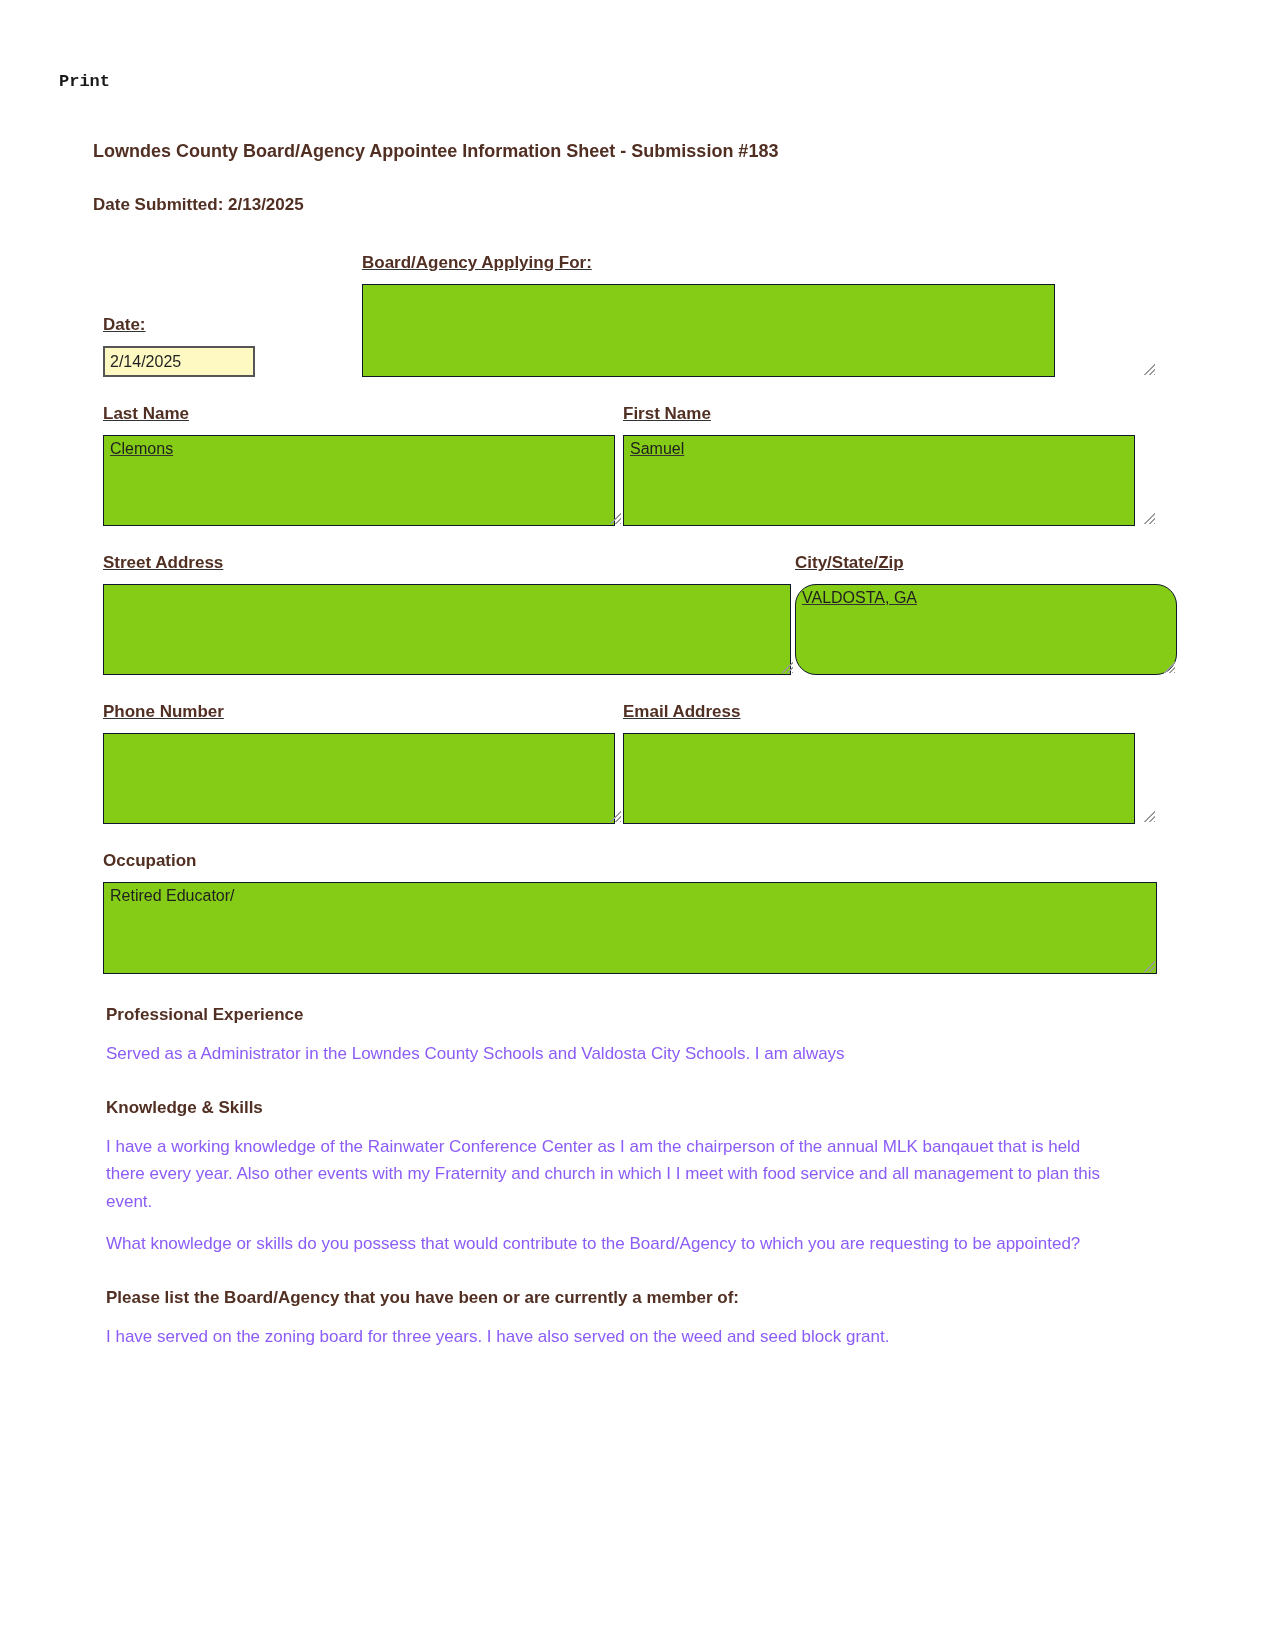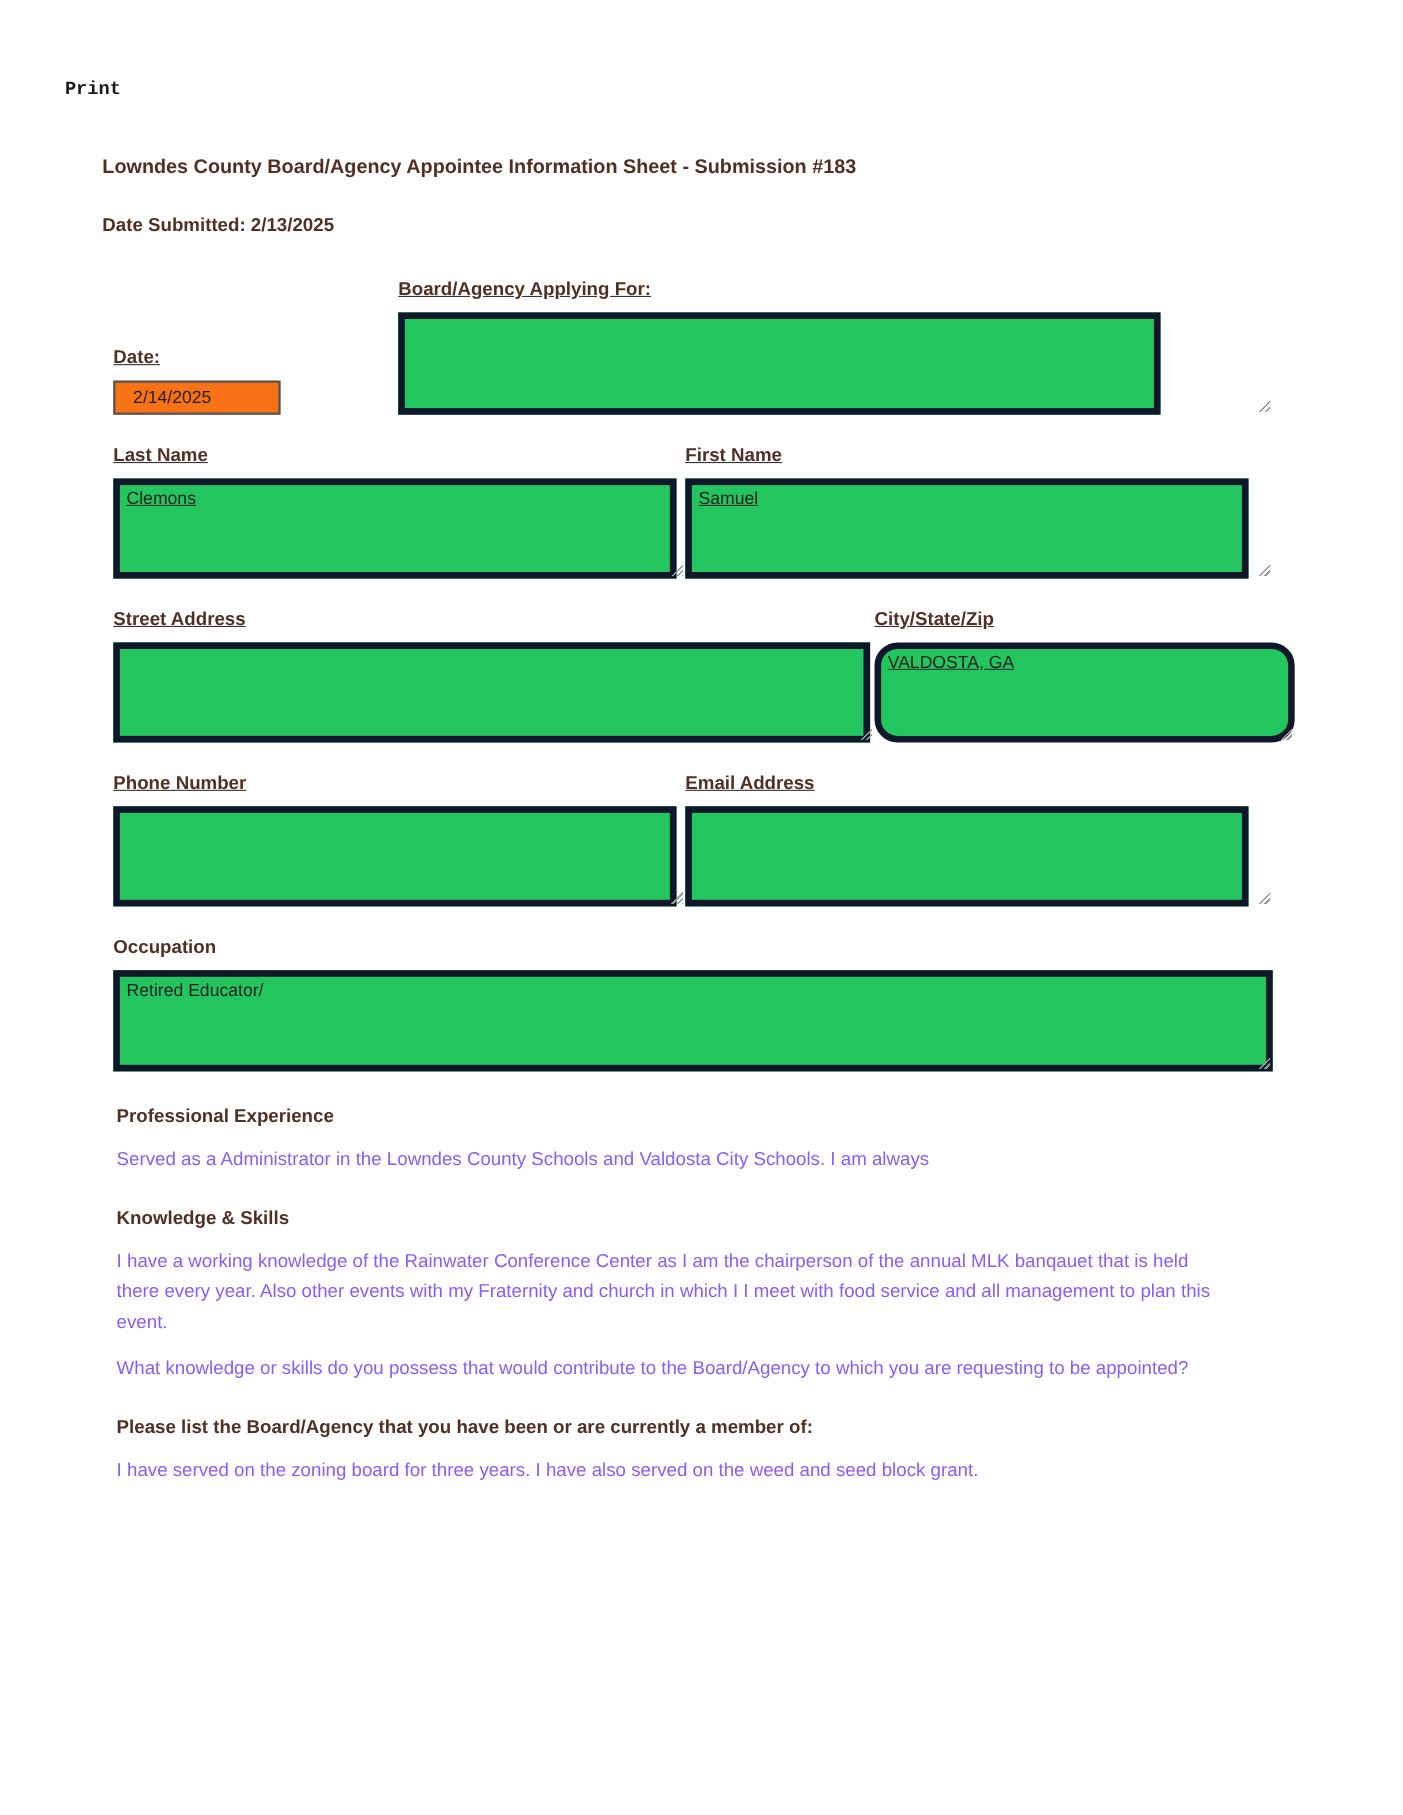--- a/index.html
+++ b/index.html
@@ -55,30 +55,30 @@
   .col-date { width: 259px; flex: 0 0 259px; }
   .col-board { flex: 1 1 auto; }
 
   .date-input {
     width: 152px;
     height: 31px;
     border: 2px solid #555555;
     font-family: "Liberation Sans", sans-serif;
     font-size: 16px;
     color: #1f1f1f;
-    padding: 2px 16px;
-    background: #f97316;
+    padding: 2px 5px;
+    background: #fef9c3;
   }
 
   .ta-wrap { position: relative; }
 
   textarea {
     display: block;
-    border: 6px solid #0f172a;
-    background: #22c55e;
+    border: 1px solid #0f172a;
+    background: #84cc16;
     font-family: "Liberation Sans", sans-serif;
     font-size: 16px;
     color: #1f1f1f;
     padding: 4px 6px;
     resize: none;
     overflow: hidden;
     border-radius: 0;
   }
 
   .grip {

